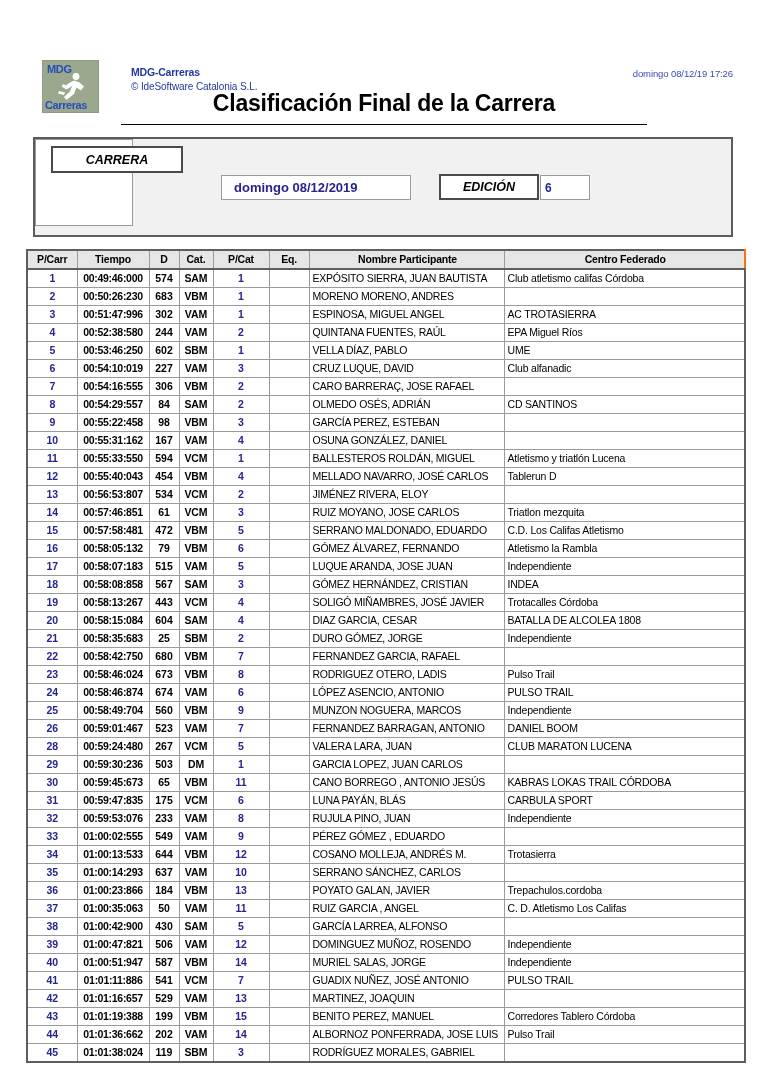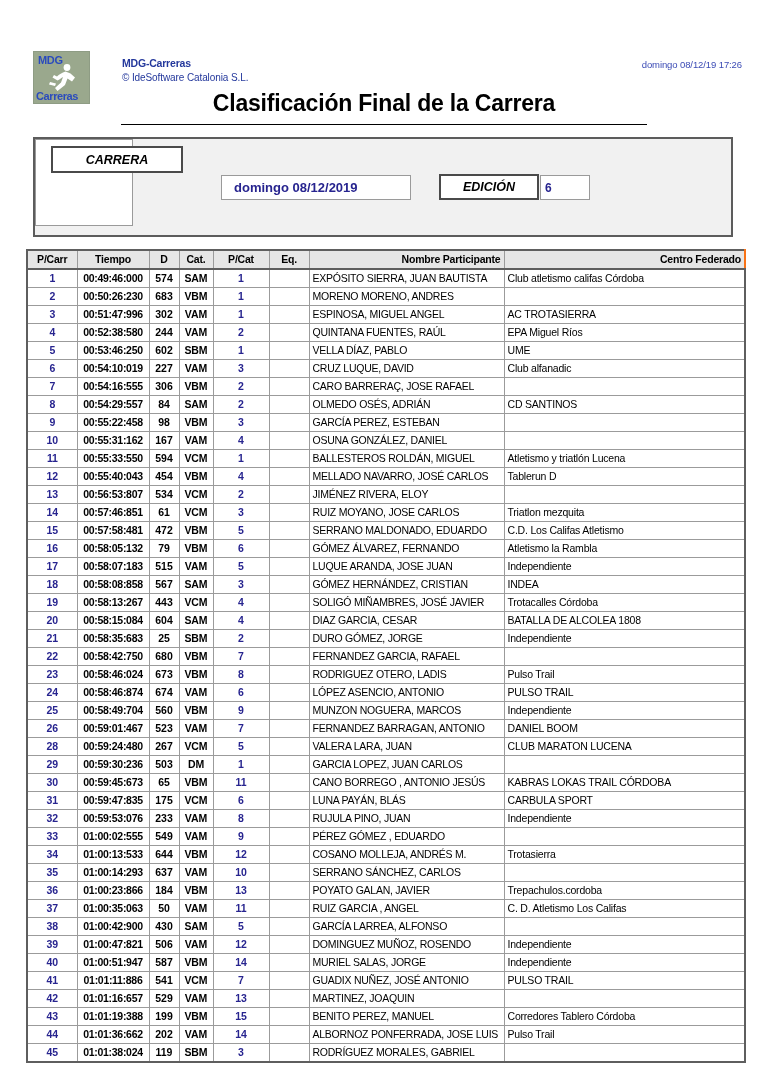--- a/index.html
+++ b/index.html
@@ -12,21 +12,21 @@
     height: 1087px;
     font-family: "Liberation Sans", sans-serif;
     color: #000000;
     overflow: hidden;
     position: relative;
   }
 
   .page {
     width: 768px;
     height: 1087px;
-    padding: 4px;
+    padding: 13px;
     position: relative;
   }
 
   
   .header {
     position: relative;
     height: 78px;
     padding: 0 22px;
   }
   .logo {
@@ -207,21 +207,21 @@
   }
   table.results thead th {
     background: #e6e6e6;
     font-weight: bold;
     font-size: 10.5px;
     border-top: 2px solid #5e5e5e;
     border-bottom: 2px solid #5e5e5e;
     letter-spacing: -0.2px;
   }
   table.results thead th.c { text-align: center; }
-  table.results thead th.l { text-align: right; padding-left: 5px; }
+  table.results thead th.l { text-align: center; padding-left: 5px; }
 
   td.num {
     text-align: center;
     font-weight: bold;
     color: #27248f;
     letter-spacing: -0.2px;
   }
   td.time {
     text-align: center;
     font-weight: bold;

